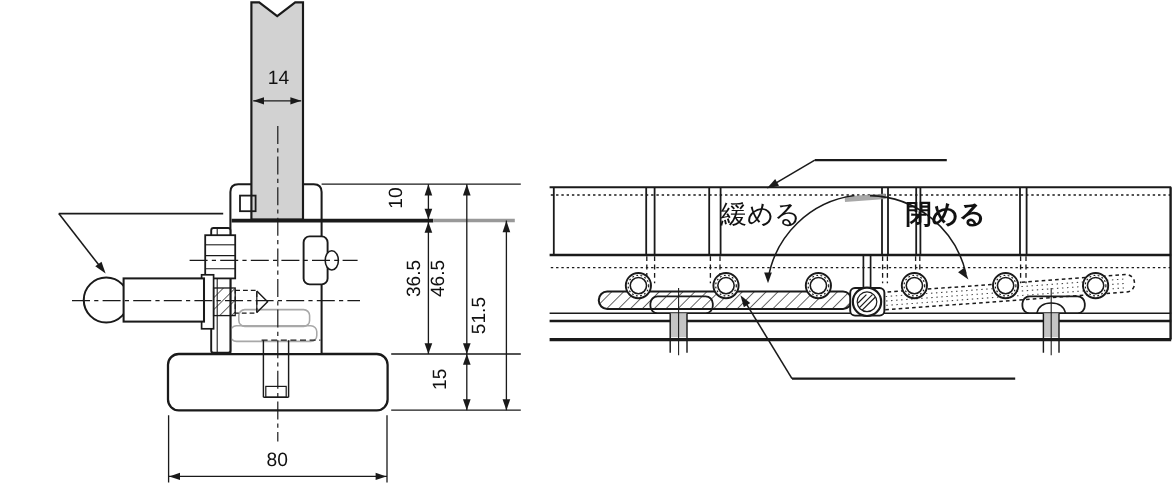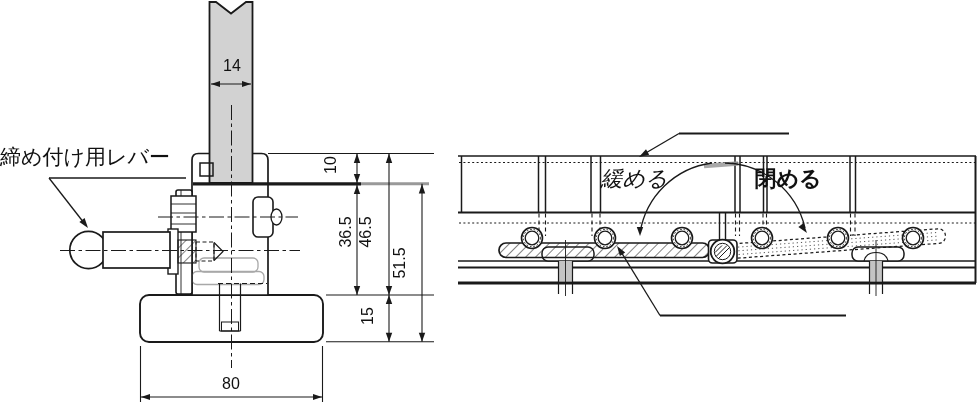--- a/index.html
+++ b/index.html
@@ -242,25 +242,24 @@
       <line x1="679" y1="133.5" x2="789" y2="133.5" stroke-width="1.8"></line>
       <line x1="679" y1="133.5" x2="641.5" y2="155.5"></line>
       <polygon points="639,157 646,149.2 649.2,154.7" fill="#1a1a1a" stroke="none"></polygon>
       <line x1="660" y1="315.5" x2="846" y2="315.5" stroke-width="1.8"></line>
       <line x1="660" y1="315.5" x2="619" y2="248.5"></line>
       <polygon points="617,246 625.2,252.5 619.9,256.1" fill="#1a1a1a" stroke="none"></polygon>
     </g>
   </g>
 </svg>
 
-<div class="lbl jp" style="left:0px;top:146px;">締め付け用レバー</div>
 <div class="lbl dim ctr" style="left:232px;top:66px;">14</div>
 <div class="lbl dim rot" style="left:331px;top:165px;">10</div>
 <div class="lbl dim rot" style="left:346px;top:232px;">36.5</div>
 <div class="lbl dim rot" style="left:366px;top:232px;">46.5</div>
 <div class="lbl dim rot" style="left:400px;top:263px;">51.5</div>
 <div class="lbl dim rot" style="left:368px;top:316px;">15</div>
 <div class="lbl dim ctr" style="left:231px;top:384px;">80</div>
 
-<div class="lbl jp-reg ctr" style="left:634px;top:179px;font-style:italic;">緩める</div>
+<div class="lbl jp-reg ctr" style="left:634px;top:179px;">緩める</div>
 <div class="lbl jp-reg ctr" style="left:788px;top:179px;font-weight:bold;">閉める</div>
 
 </div>
 
 </body></html>

